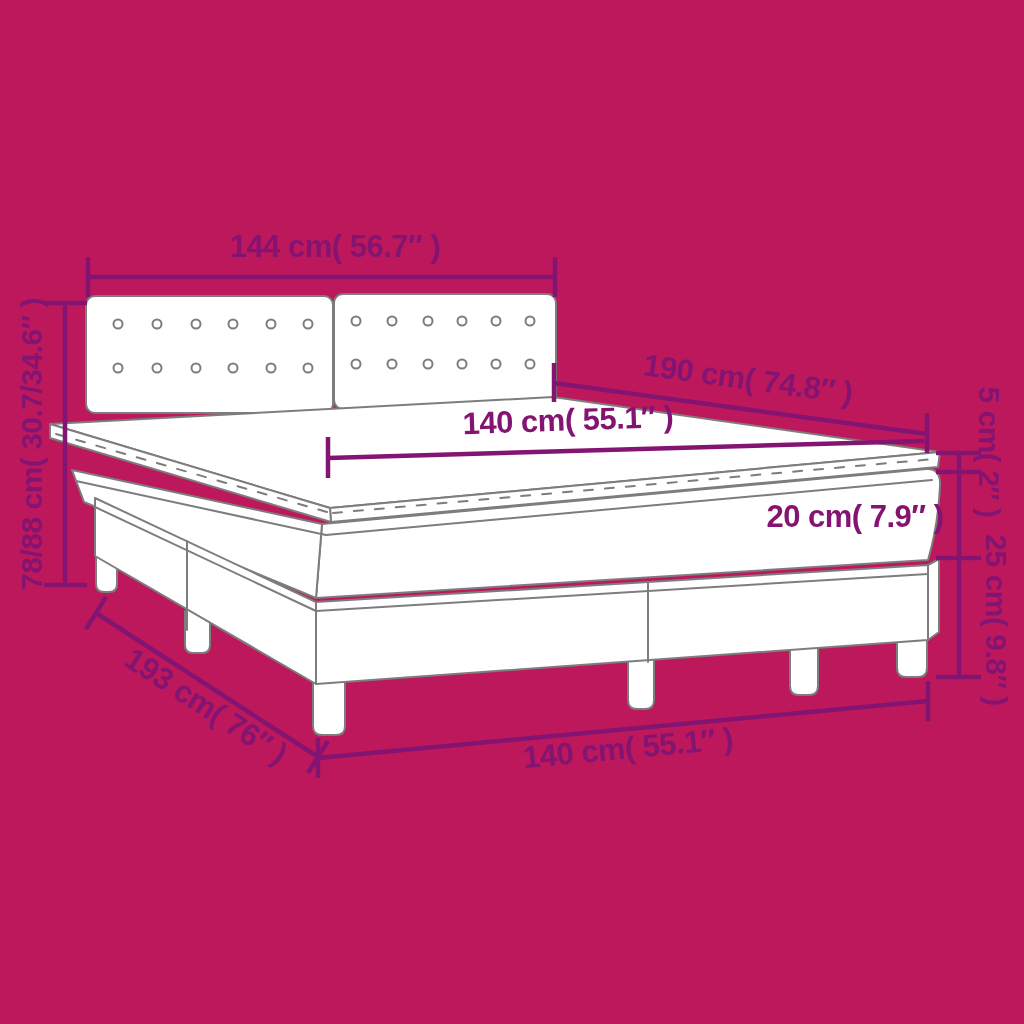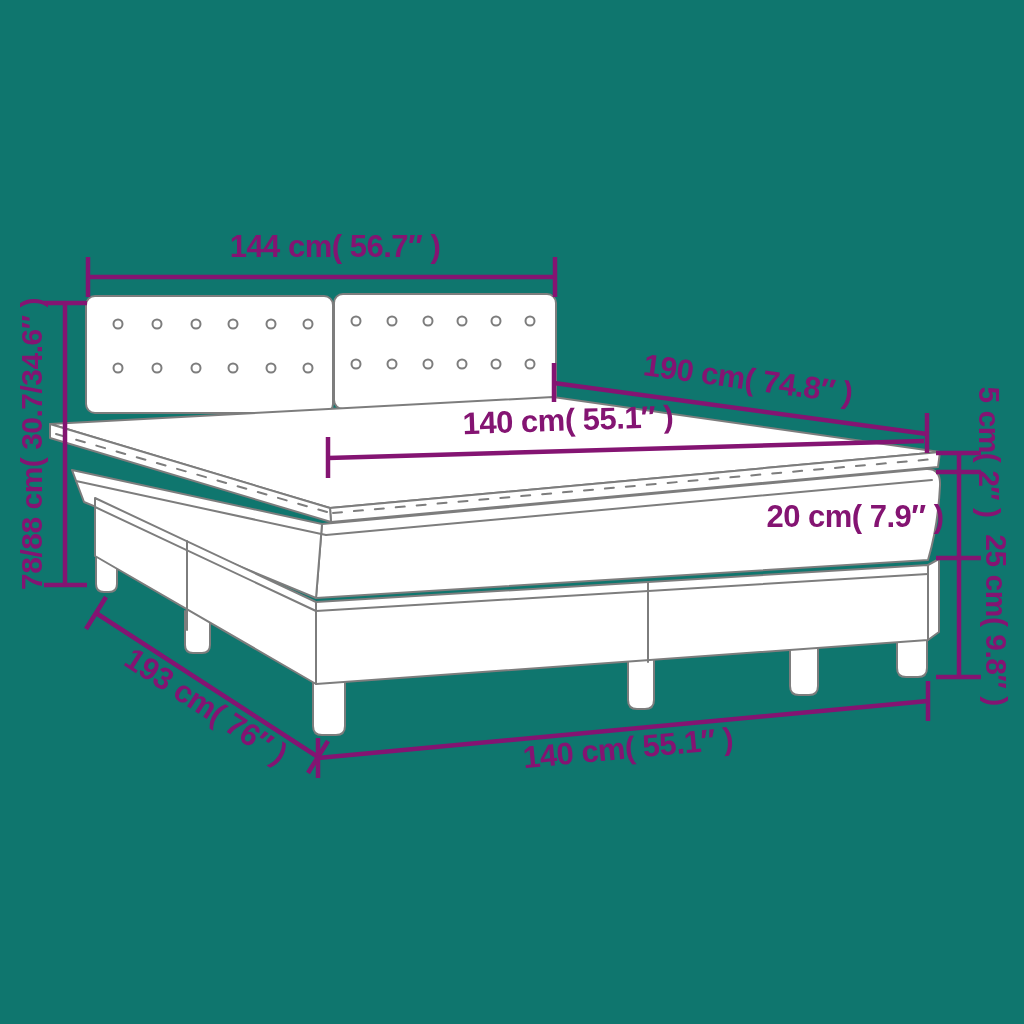--- a/index.html
+++ b/index.html
@@ -1,16 +1,16 @@
 <!DOCTYPE html>
 <html><head>
 <meta charset="utf-8">
 <style>
   html,body{margin:0;padding:0;background:#ffffff;}
-  .stage{width:1024px;height:1024px;position:relative;background:#0f766e;overflow:hidden;}
+  .stage{width:1024px;height:1024px;position:relative;background:#be185d;overflow:hidden;}
   svg{display:block;}
   .dim-label{
     font-family:"Liberation Sans","DejaVu Sans",sans-serif;
     font-weight:bold;
     letter-spacing:-0.5px;
   }
 </style>
 </head>
 <body>
 

